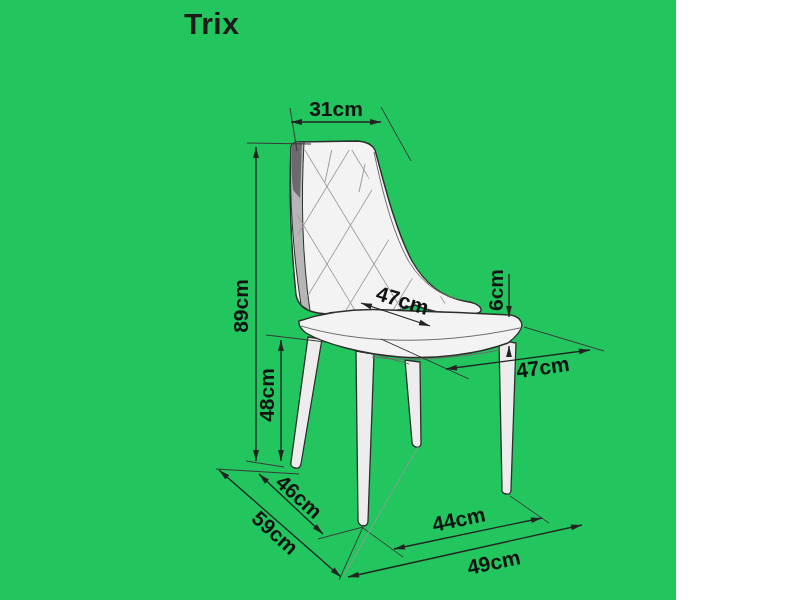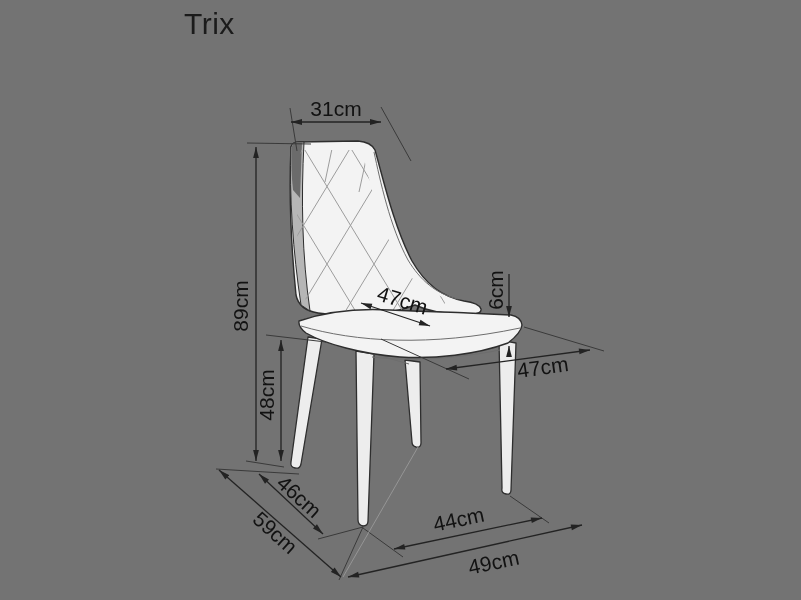--- a/index.html
+++ b/index.html
@@ -3,24 +3,25 @@
 <meta charset="utf-8">
 <style>
   html, body {
     margin: 0;
     padding: 0;
     background: #ffffff;
     font-family: "Liberation Sans", sans-serif;
   }
   .canvas {
     position: relative;
-    width: 801px;
+    width: 676px;
     height: 600px;
-    background: #737373;
+    background: #22c55e;
     overflow: hidden;
+    font-weight: bold;
   }
   .title {
     position: absolute;
     left: 184px;
     top: 7px;
     font-size: 30px;
     line-height: 1.1;
     color: #1b1b1b;
     letter-spacing: 0.5px;
   }

